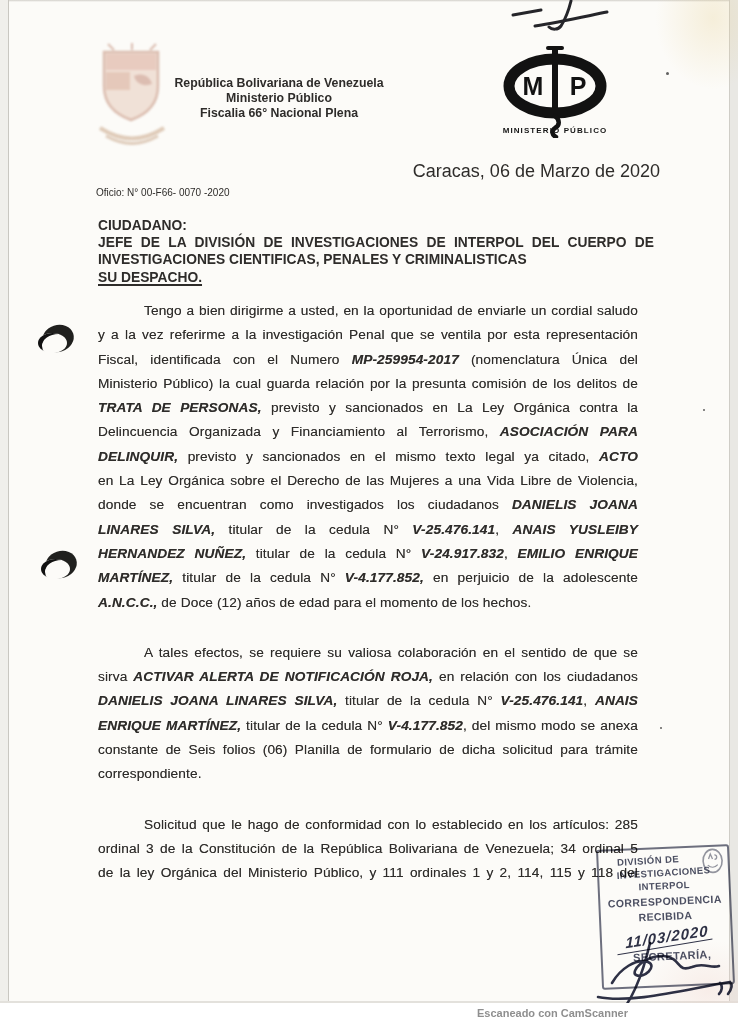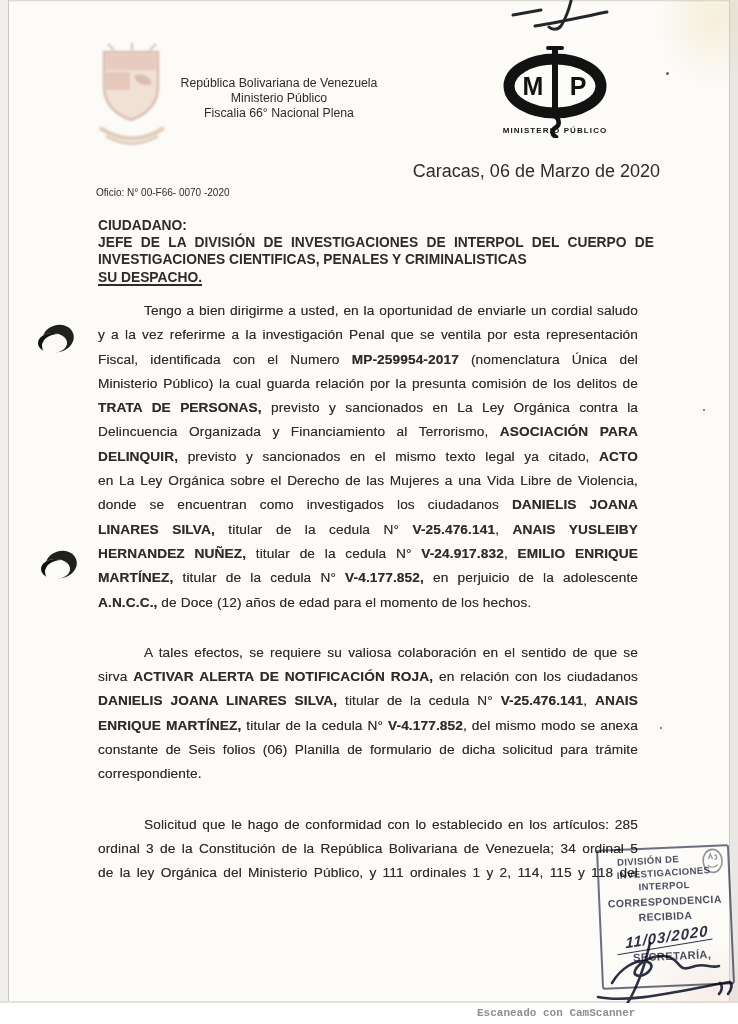--- a/index.html
+++ b/index.html
@@ -19,60 +19,60 @@
   .tint-br{position:absolute;left:640px;top:940px;width:98px;height:63px;background:radial-gradient(ellipse at 70% 80%,rgba(238,205,196,.30),rgba(238,205,196,0) 70%);}
   .speck{position:absolute;width:3px;height:3px;border-radius:50%;background:#3a3a3a;opacity:.8;}
 
   
   .hole{position:absolute;width:32px;height:27px;}
   .hole::before{content:'';position:absolute;inset:0;border-radius:50%;background:#20201e;transform:rotate(-18deg);}
   .hole::after{content:'';position:absolute;left:-4px;top:8px;width:29px;height:20px;border-radius:50%;background:var(--paper);box-shadow:6px 3px 0 -2px #111 inset;}
 
   
   .coat{position:absolute;left:90px;top:42px;width:84px;height:116px;filter:blur(1.2px);opacity:.55;}
-  .lh-text{position:absolute;left:148px;top:76px;width:262px;text-align:center;font-weight:normal;font-size:12.3px;line-height:14.8px;color:var(--text);}
+  .lh-text{position:absolute;left:148px;top:76px;width:262px;text-align:center;font-weight:bold;font-size:12.3px;line-height:14.8px;color:var(--text);}
   .mp-logo{position:absolute;left:500px;top:46px;width:110px;height:94px;}
   .mp-caption{position:absolute;left:0;top:80px;width:110px;text-align:center;font-size:8px;font-weight:bold;letter-spacing:1.1px;color:#161616;}
 
   
   .pen-mark{position:absolute;left:505px;top:0;width:130px;height:34px;}
 
   
   .date-line{position:absolute;left:98px;top:161px;width:562px;text-align:right;font-size:18px;color:var(--text);}
   .oficio-line{position:absolute;left:96px;top:187px;font-size:10px;color:var(--text);}
 
   .addressee{position:absolute;left:98px;top:217px;width:556px;font-weight:bold;font-size:13.8px;line-height:17.2px;color:var(--text);}
   .addr-justify{text-align:justify;text-align-last:justify;}
   .addr-underline{text-decoration:underline;text-decoration-thickness:1.5px;text-underline-offset:2px;}
 
   
   .body-block{position:absolute;left:98px;top:299px;width:556px;font-size:13.7px;color:var(--text);letter-spacing:.1px;text-shadow:0 0 .4px rgba(46,44,42,.55);}
   .para{margin:0 16px 26px 0;}
   .line{line-height:24.3px;text-align:justify;text-align-last:justify;text-justify:inter-word;}
   .line.indent{text-indent:46px;}
   .line.lastline{text-align-last:left;}
-  .b{font-weight:bold;}
+  .b{font-weight:bold;font-style:italic;}
 
   
   .stamp{position:absolute;left:599px;top:847px;width:133px;height:140px;transform:rotate(-2.5deg);color:var(--ink);mix-blend-mode:multiply;}
   .stamp-border{position:absolute;inset:0;border:2px solid rgba(62,66,88,.75);border-radius:3px;}
   .stamp .s-line{position:relative;text-align:center;font-weight:bold;letter-spacing:.4px;opacity:.92;}
   .s1{margin-top:7px;font-size:9.5px;padding-right:30px;transform:rotate(-1deg);}
   .s2{font-size:9.5px;margin-top:2px;transform:rotate(-1deg);}
   .s3{font-size:9.5px;margin-top:2px;}
   .s4{font-size:10.5px;letter-spacing:1px;margin-top:4px;}
   .s5{font-size:10.5px;letter-spacing:1.5px;margin-top:3px;}
   .s-date{position:relative;margin:6px auto 0;width:104px;text-align:center;font-size:15px;font-weight:bold;font-style:italic;letter-spacing:1px;color:var(--pen);transform:rotate(-6deg) skewX(-8deg);}
   .s-date::after{content:'';position:absolute;left:2px;right:6px;bottom:-2px;border-bottom:1.6px solid var(--pen);transform:rotate(-1deg);}
   .s6{font-size:11px;letter-spacing:1.6px;margin-top:5px;text-align:left;padding-left:10px;}
   .stamp-emblem{position:absolute;right:5px;top:3px;width:24px;height:28px;opacity:.55;}
   .signature{position:absolute;left:592px;top:925px;width:146px;height:98px;mix-blend-mode:multiply;}
 
   
-  .footer-band{position:absolute;left:0;top:1003px;width:738px;height:21px;background:#ffffff;font-family:Liberation Mono, monospace;}
+  .footer-band{position:absolute;left:0;top:1003px;width:738px;height:21px;background:#ffffff;}
   .scanner-text{position:absolute;left:477px;top:4px;font-size:11px;font-weight:600;color:var(--footer);}
 </style>
 </head>
 <body>
 
 <div class="stage">
   <div class="paper">
     <div class="edge-top"></div>
     <div class="edge-left"></div>
     <div class="edge-right"></div>

